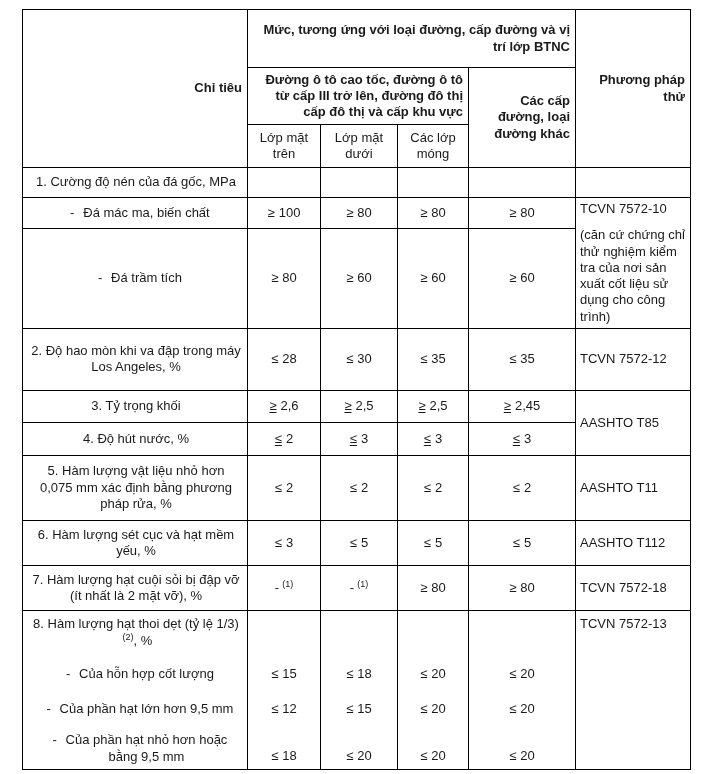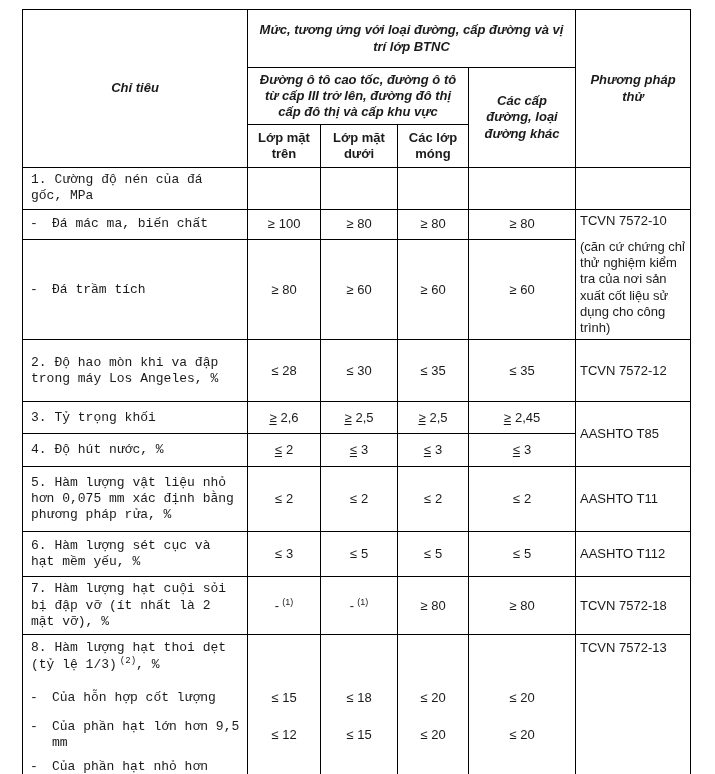--- a/index.html
+++ b/index.html
@@ -27,25 +27,25 @@
   }
   td {
     border: 1px solid #000;
     font-size: 13px;
     line-height: 1.25;
     vertical-align: middle;
     padding: 3px 5px;
     overflow: hidden;
   }
   
-  tr.h1 td, tr.h2 td { font-weight: bold; text-align: center; font-style: italic; }
-  tr.h3 td { text-align: center; padding: 2px 4px; font-weight: bold; }
+  tr.h1 td, tr.h2 td { font-weight: bold; text-align: right; }
+  tr.h3 td { text-align: center; padding: 2px 4px; }
   tr.h1 td.hc, tr.h1 td.hm { font-weight: bold; }
   
-  td.lab { text-align: left; padding: 4px 6px 4px 8px; font-family: Liberation Mono, monospace; }
+  td.lab { text-align: center; padding: 4px 6px 4px 8px; }
   td.lab.sub { padding-left: 29px; text-indent: -25px; }
   .dash { display: inline-block; width: 25px; padding-left: 3px; text-indent: 0; }
   
   td.v { text-align: center; }
   .op:not(:empty) { margin-right: 4px; }
   .fn:not(:empty) { margin-left: 3px; }
   sup.fn { font-size: 9px; }
   tr.ul-op .op { text-decoration: underline; text-underline-offset: 2px; }
   
   td.m { padding: 3px 4px; }

